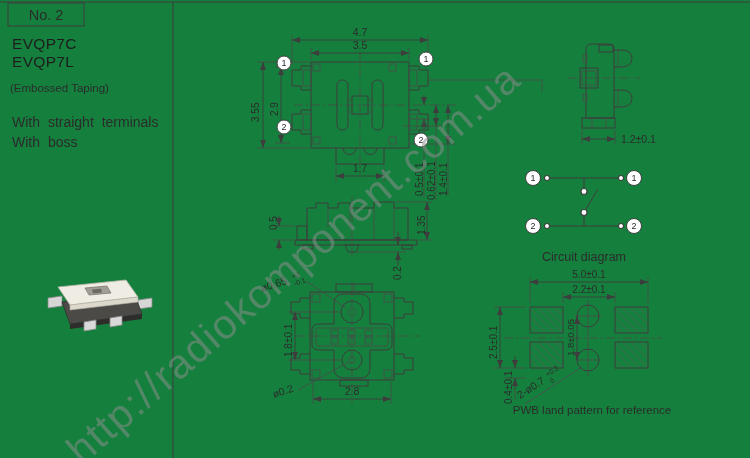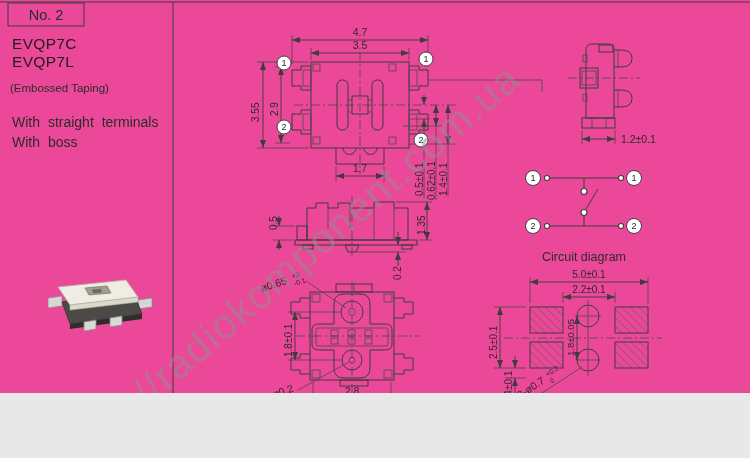--- a/index.html
+++ b/index.html
@@ -1,16 +1,16 @@
 <!DOCTYPE html>
 <html><head>
 <meta charset="utf-8">
 <style>
   html,body{margin:0;padding:0;background:#e8e8e8;}
-  .page{position:relative;width:750px;height:393px;background:#ec4899;overflow:hidden;
+  .page{position:relative;width:750px;height:458px;background:#15803d;overflow:hidden;
         font-family:"Liberation Sans","DejaVu Sans",sans-serif;}
   svg{position:absolute;left:0;top:0;}
   svg text{font-family:"Liberation Sans","DejaVu Sans",sans-serif;fill:#2b2b2b;}
   .ln{stroke:#3d3d3d;stroke-width:1;fill:none;}
   .thin{stroke:#4a4a4a;stroke-width:.8;fill:none;}
   .cl{stroke:#4a4a4a;stroke-width:.8;fill:none;stroke-dasharray:9 3 2 3;}
   .dl{stroke:#3d3d3d;stroke-width:.9;fill:none;}
   .tc{fill:#ffffff;stroke:#3d3d3d;stroke-width:1;}
   .oc{fill:#ffffff;stroke:#3d3d3d;stroke-width:1.1;}
   .dim{font-size:10px;}

